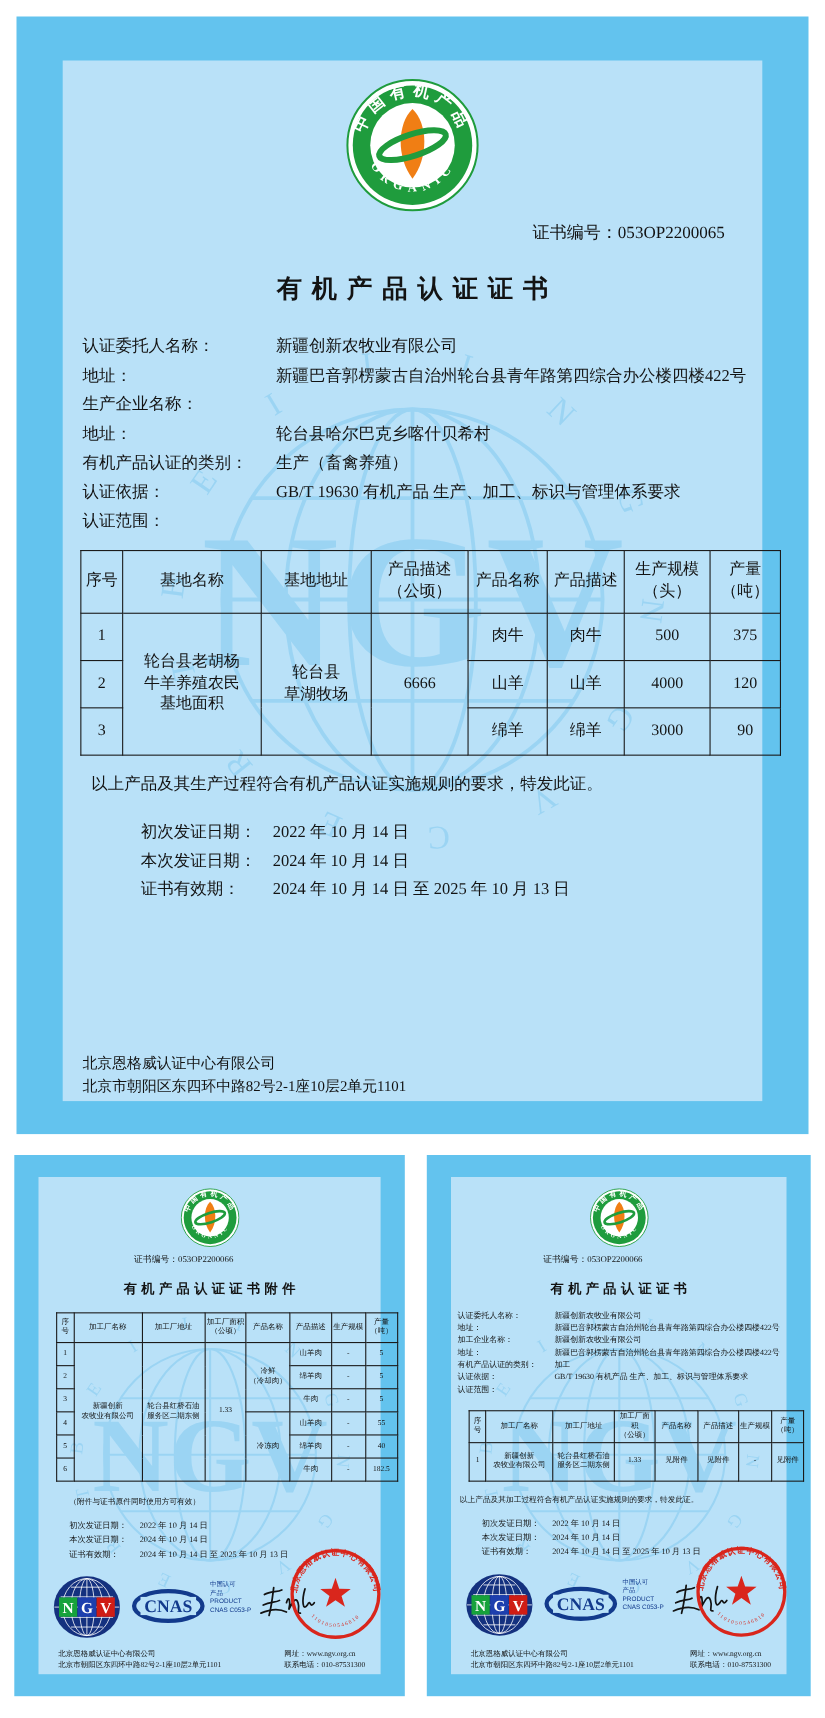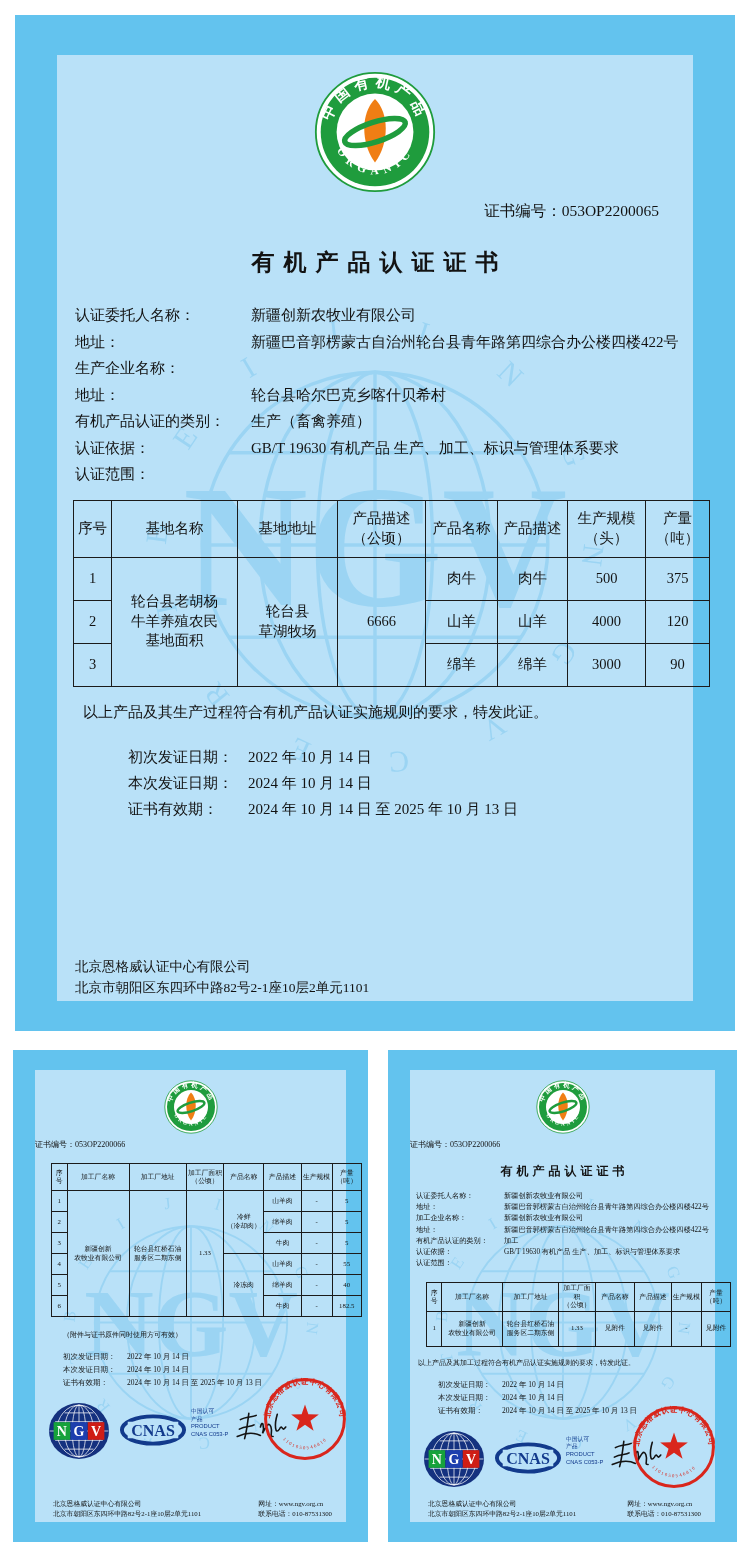--- a/index.html
+++ b/index.html
@@ -36,21 +36,21 @@
   .m-dates .lb{width:120px;}
   .seal-row{position:relative;height:132px;margin-top:4px;}
   .m-ngv{position:absolute;left:108px;top:42px;width:86px;height:80px;}
   .m-issuer{position:absolute;left:246px;top:62px;font-size:15.5px;}
   .m-sign{position:absolute;left:316px;top:24px;width:112px;height:86px;}
   .m-stamp{position:absolute;right:34px;top:-16px;width:150px;height:156px;}
   .footer{position:absolute;bottom:3px;left:18px;right:14px;display:flex;justify-content:space-between;z-index:2;}
   #main-cert .footer{font-size:13.5px;line-height:21px;}
   
   .s-logo{display:block;width:54px;height:54px;margin:10px auto 0;}
-  .s-certno{font-size:8px;text-align:left;padding-right:47px;margin-top:5px;}
+  .s-certno{font-size:8px;text-align:center;padding-right:47px;margin-top:5px;}
   .s-title{font-size:12px;font-weight:bold;letter-spacing:4px;text-indent:4px;text-align:center;margin-top:13px;}
   .s-table{width:100%;margin-top:13px;font-size:6.8px;}
   .s-table th{height:24px;line-height:1.25;padding:1px 1px;}
   .s-table td{padding:1px 1px;line-height:1.3;}
   .att-table td{height:18px;}
   .proc-table td{height:32px;}
   .s-fields{margin:11px 0 0 6px;font-size:7.2px;}
   .s-fields .f-row{line-height:11.2px;}
   .s-fields .lb{width:88px;}
   .s-note{font-size:7px;margin-top:13px;padding-left:28px;}
@@ -288,20 +288,21 @@
       <svg class="watermark">
           <use href="#sym-watermark"></use>
         </svg>
       <div class="content">
         <svg class="s-logo">
             <use href="#sym-organic"></use>
           </svg>
         <div class="s-certno">
           <span>证书编号：</span><span>053OP2200066</span>
         </div>
+        <div class="s-title">有机产品认证证书附件</div>
         <table class="s-table att-table">
           <colgroup>
               <col style="width:5%">
               <col style="width:20%">
               <col style="width:18.5%">
               <col style="width:12%">
               <col style="width:13%">
               <col style="width:12%">
               <col style="width:10%">
               <col style="width:9.5%">

